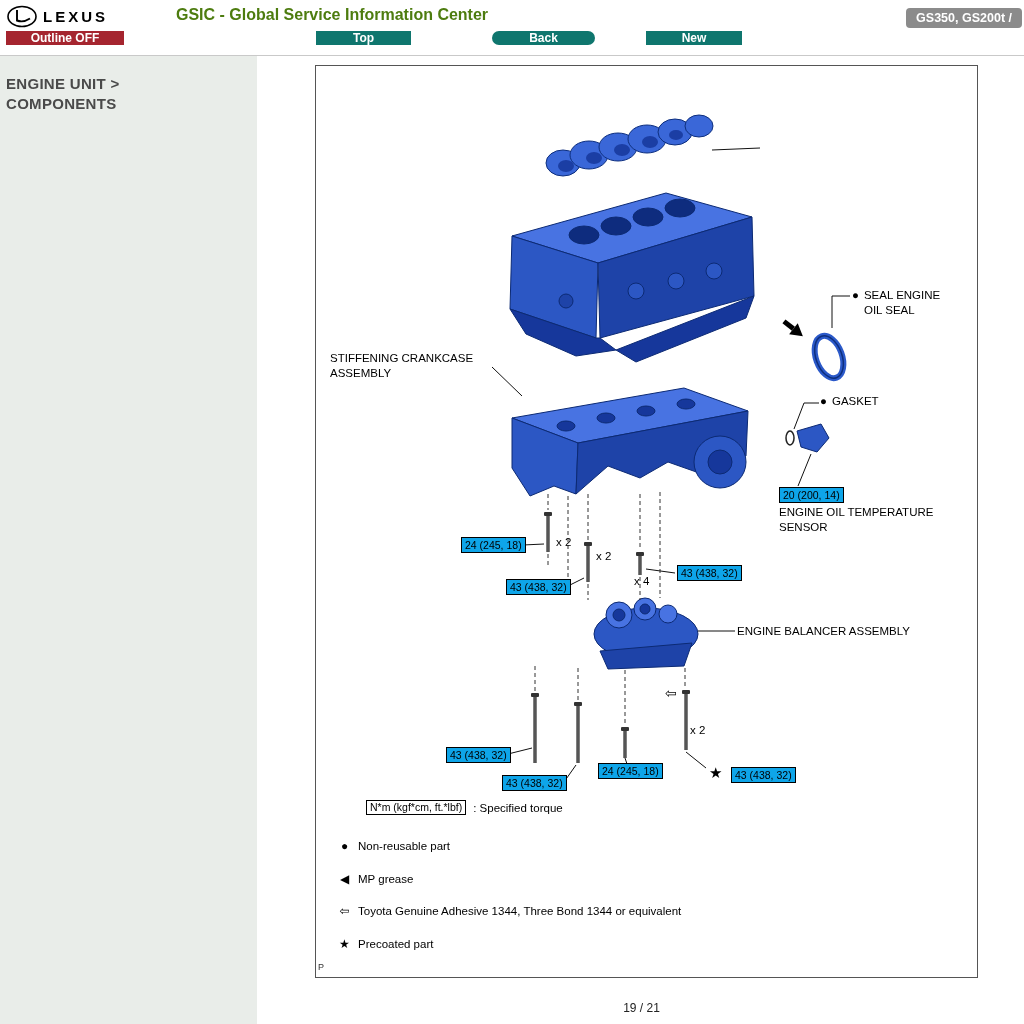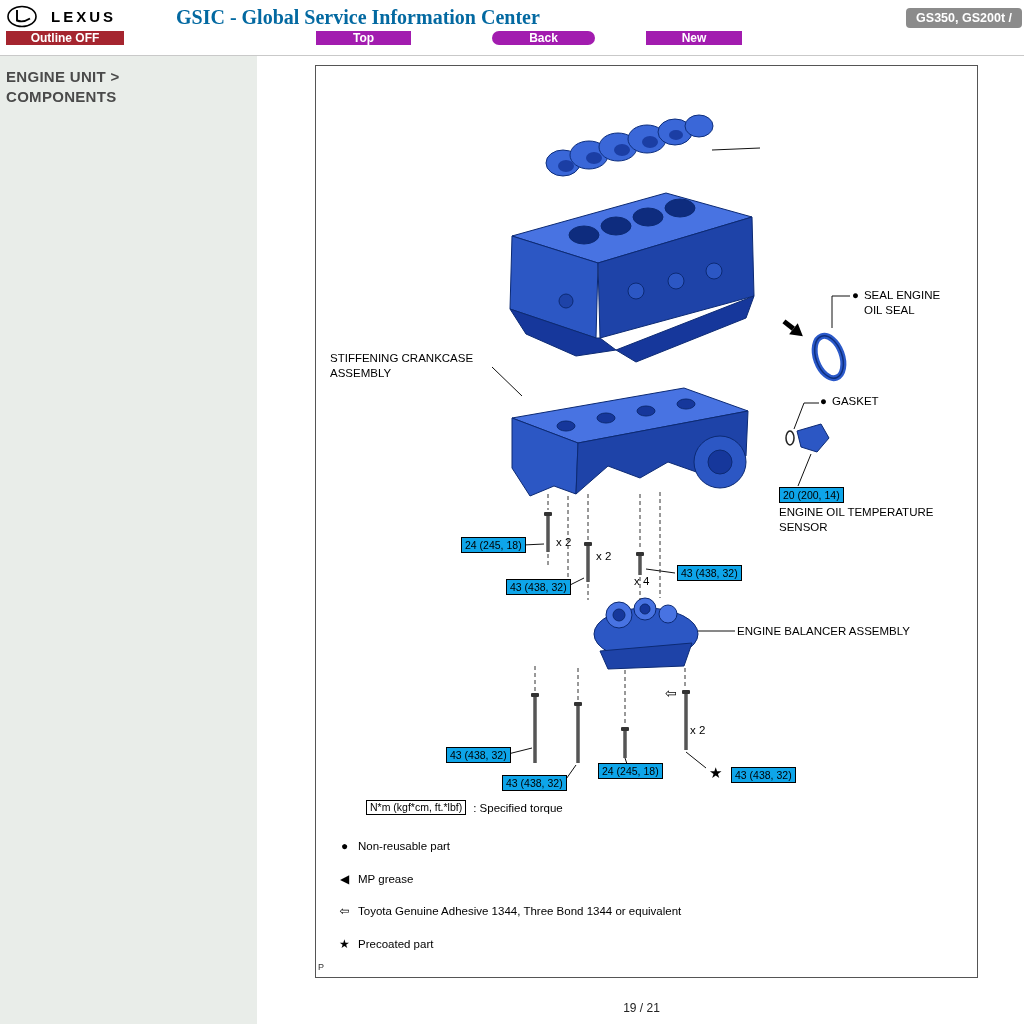--- a/index.html
+++ b/index.html
@@ -1,35 +1,35 @@
 <!DOCTYPE html>
 <html><head>
 <meta charset="utf-8">
 <style>
   html,body{margin:0;padding:0;}
   body{width:1024px;height:1024px;background:#fff;font-family:"Liberation Sans",sans-serif;color:#000;}
   .page{position:relative;width:1024px;height:1024px;overflow:hidden;background:#fff;}
 
   
-  .logo{position:absolute;left:6px;top:5px;display:flex;align-items:center;gap:13px;}
+  .logo{position:absolute;left:6px;top:5px;display:flex;align-items:center;gap:5px;}
   .brand-text{font-weight:bold;font-size:15px;letter-spacing:3px;color:#000;}
-  .app-title{position:absolute;left:176px;top:6px;font-size:20px;font-weight:bold;color:#0369a1;font-family:Liberation Serif, serif;}
+  .app-title{position:absolute;left:176px;top:6px;font-size:16px;font-weight:bold;color:#4d7c0f;}
   .model-badge{position:absolute;right:2px;top:8px;background:#8b8b8b;color:#fff;font-weight:bold;
     font-size:12.5px;padding:3px 10px;border-radius:4px;white-space:nowrap;}
   .btn{position:absolute;top:31px;height:14px;border:none;color:#fff;font-weight:bold;
     font-size:12px;line-height:14px;text-align:center;padding:0;font-family:inherit;cursor:pointer;}
   .btn-outline{left:6px;width:118px;background:#a5252f;}
-  .btn-teal{background:#a21caf;}
+  .btn-teal{background:#0f766e;}
   .btn-top{left:316px;width:95px;}
   .btn-back{left:492px;width:103px;border-radius:7px;}
   .btn-new{left:646px;width:96px;}
 
   
   .sidebar{position:absolute;left:0;top:55px;width:257px;bottom:0;background:#e9ede9;
-    border-top:1px solid #c9c9c9;box-sizing:border-box;padding:11px 6px;}
+    border-top:1px solid #c9c9c9;box-sizing:border-box;padding:18px 6px;}
   .sidebar-heading{font-size:15px;font-weight:bold;color:#4a4a4a;line-height:1.3;width:215px;letter-spacing:.3px;}
   .main{position:absolute;left:257px;top:55px;right:0;bottom:0;background:#fff;border-top:1px solid #c9c9c9;}
 
   
   .diagram-box{position:absolute;left:315px;top:65px;width:661px;height:911px;border:1px solid #555;background:#fff;}
   .dsvg{position:absolute;left:0;top:0;}
   .dlabel{position:absolute;font-size:11.5px;line-height:1.3;color:#000;white-space:nowrap;}
   .bullet-row{display:flex;gap:5px;align-items:flex-start;}
   .torque{position:absolute;border:1px solid #000;background:#0ea5e9;font-size:10.5px;line-height:12px;
     padding:1px 3px;white-space:nowrap;}

